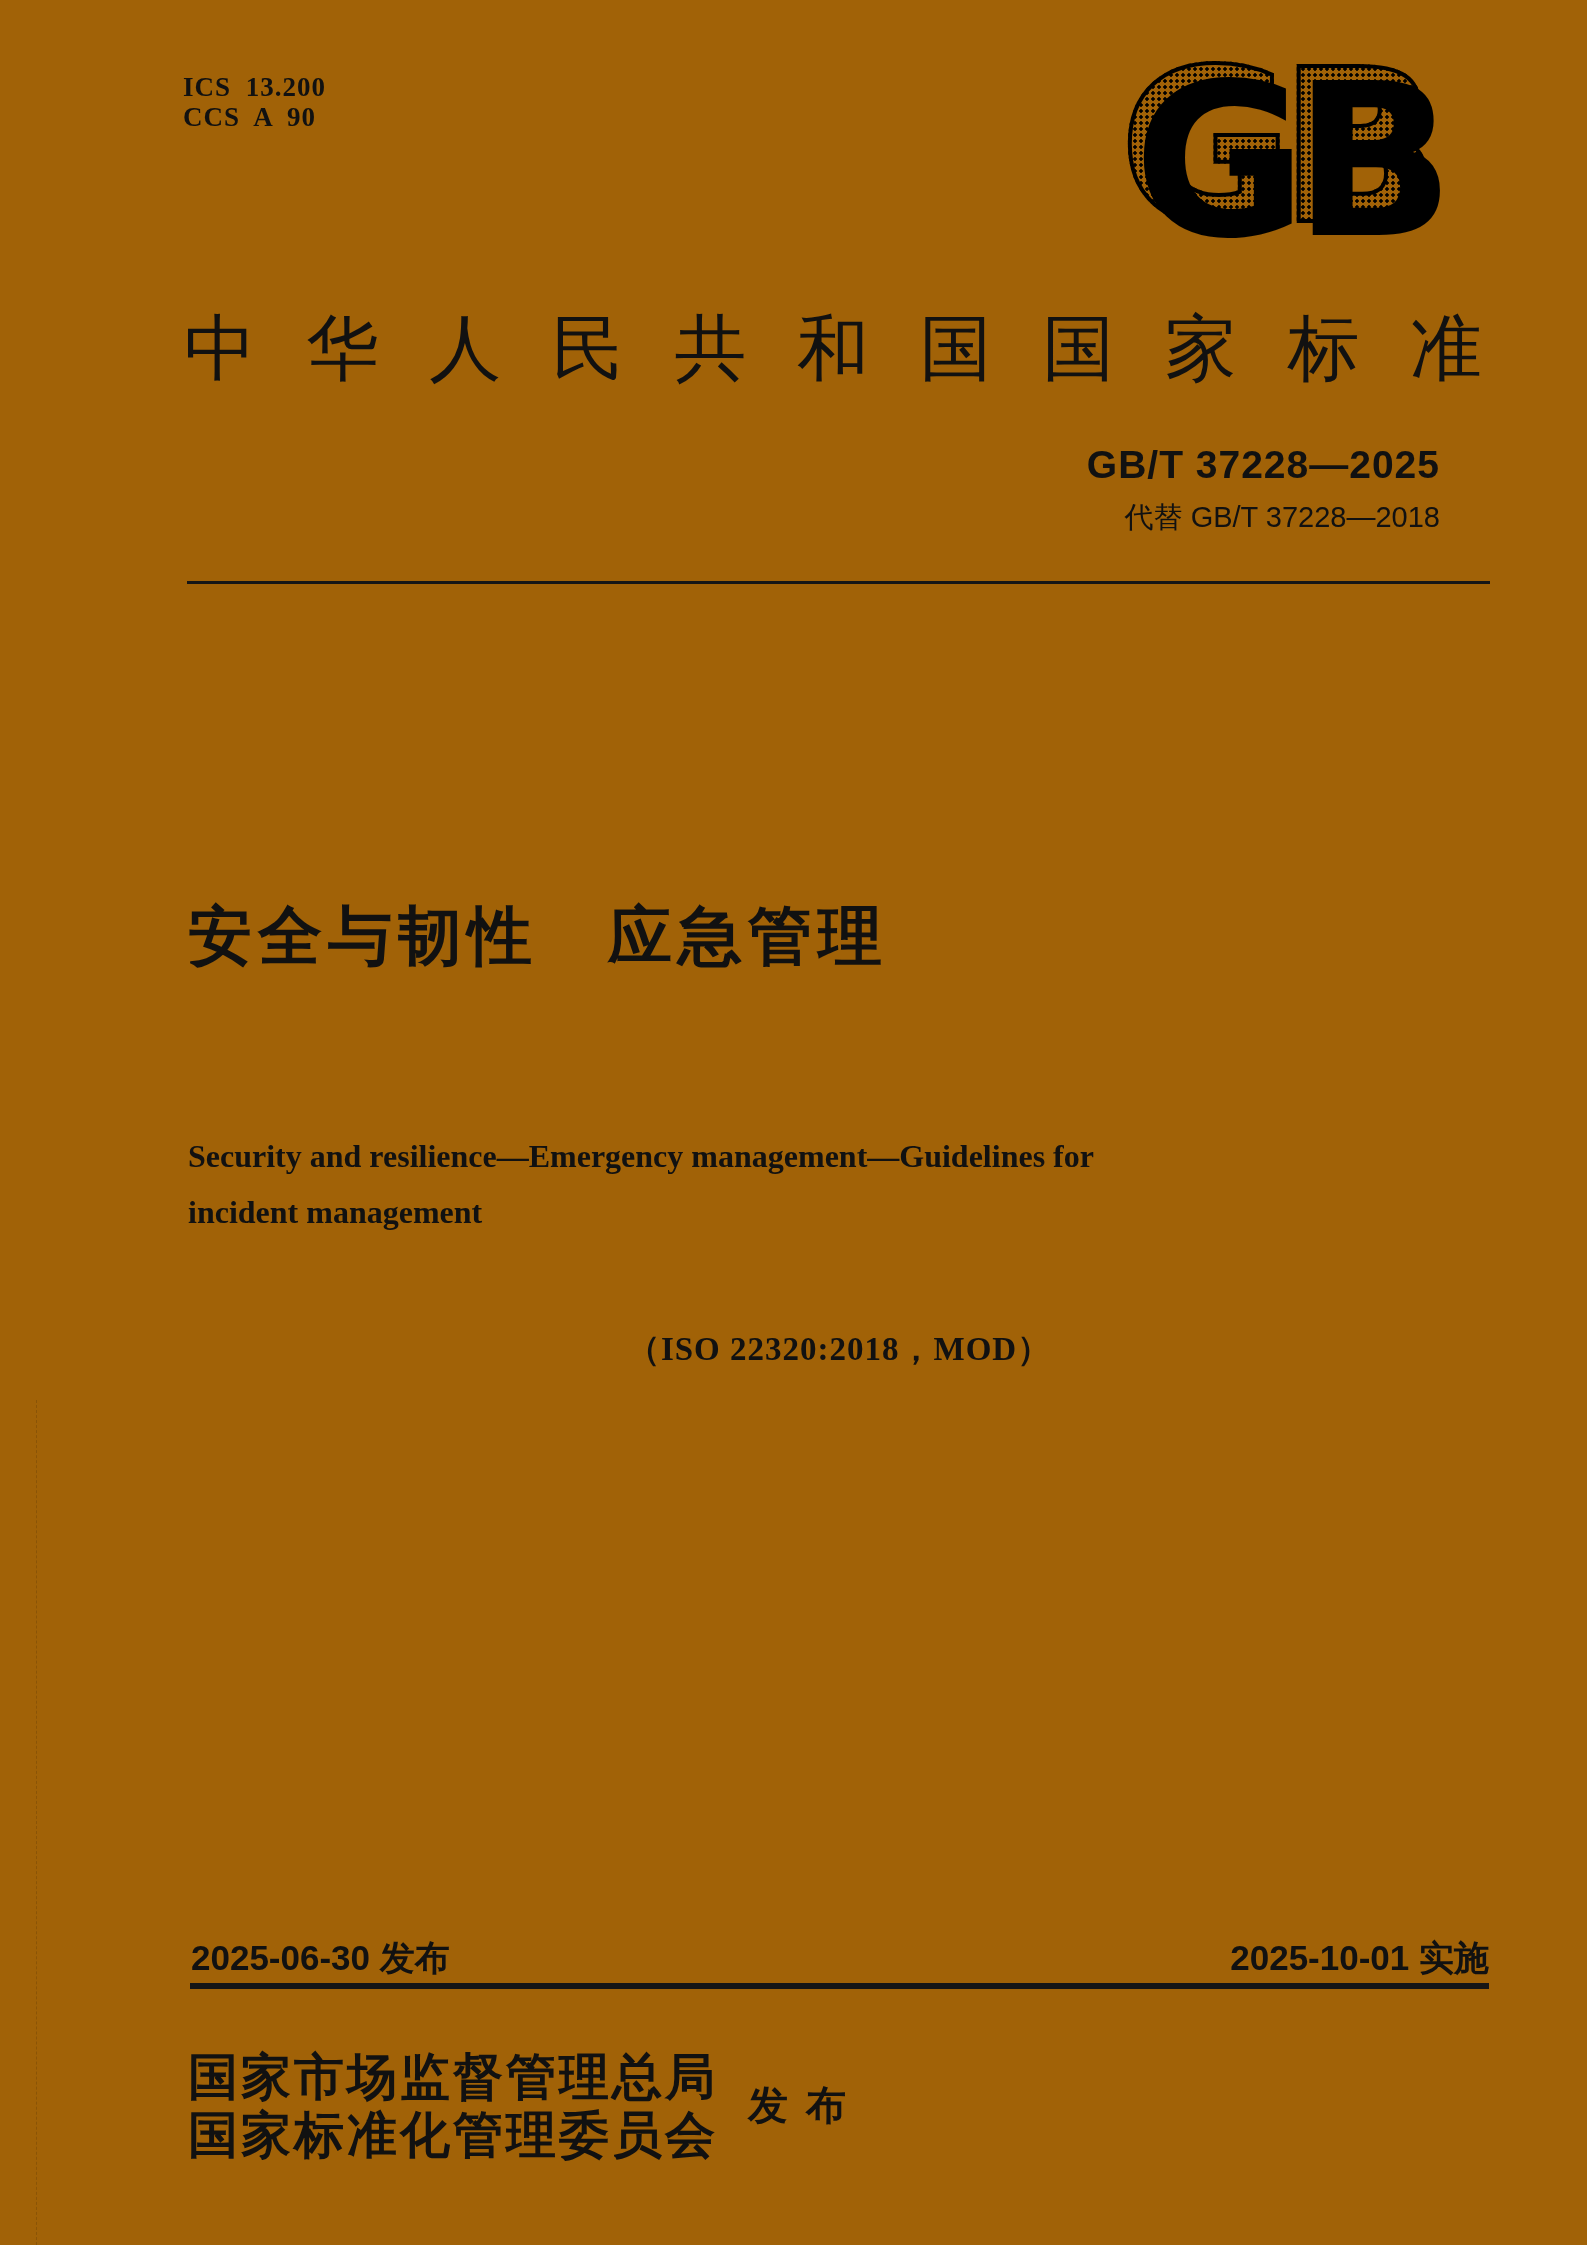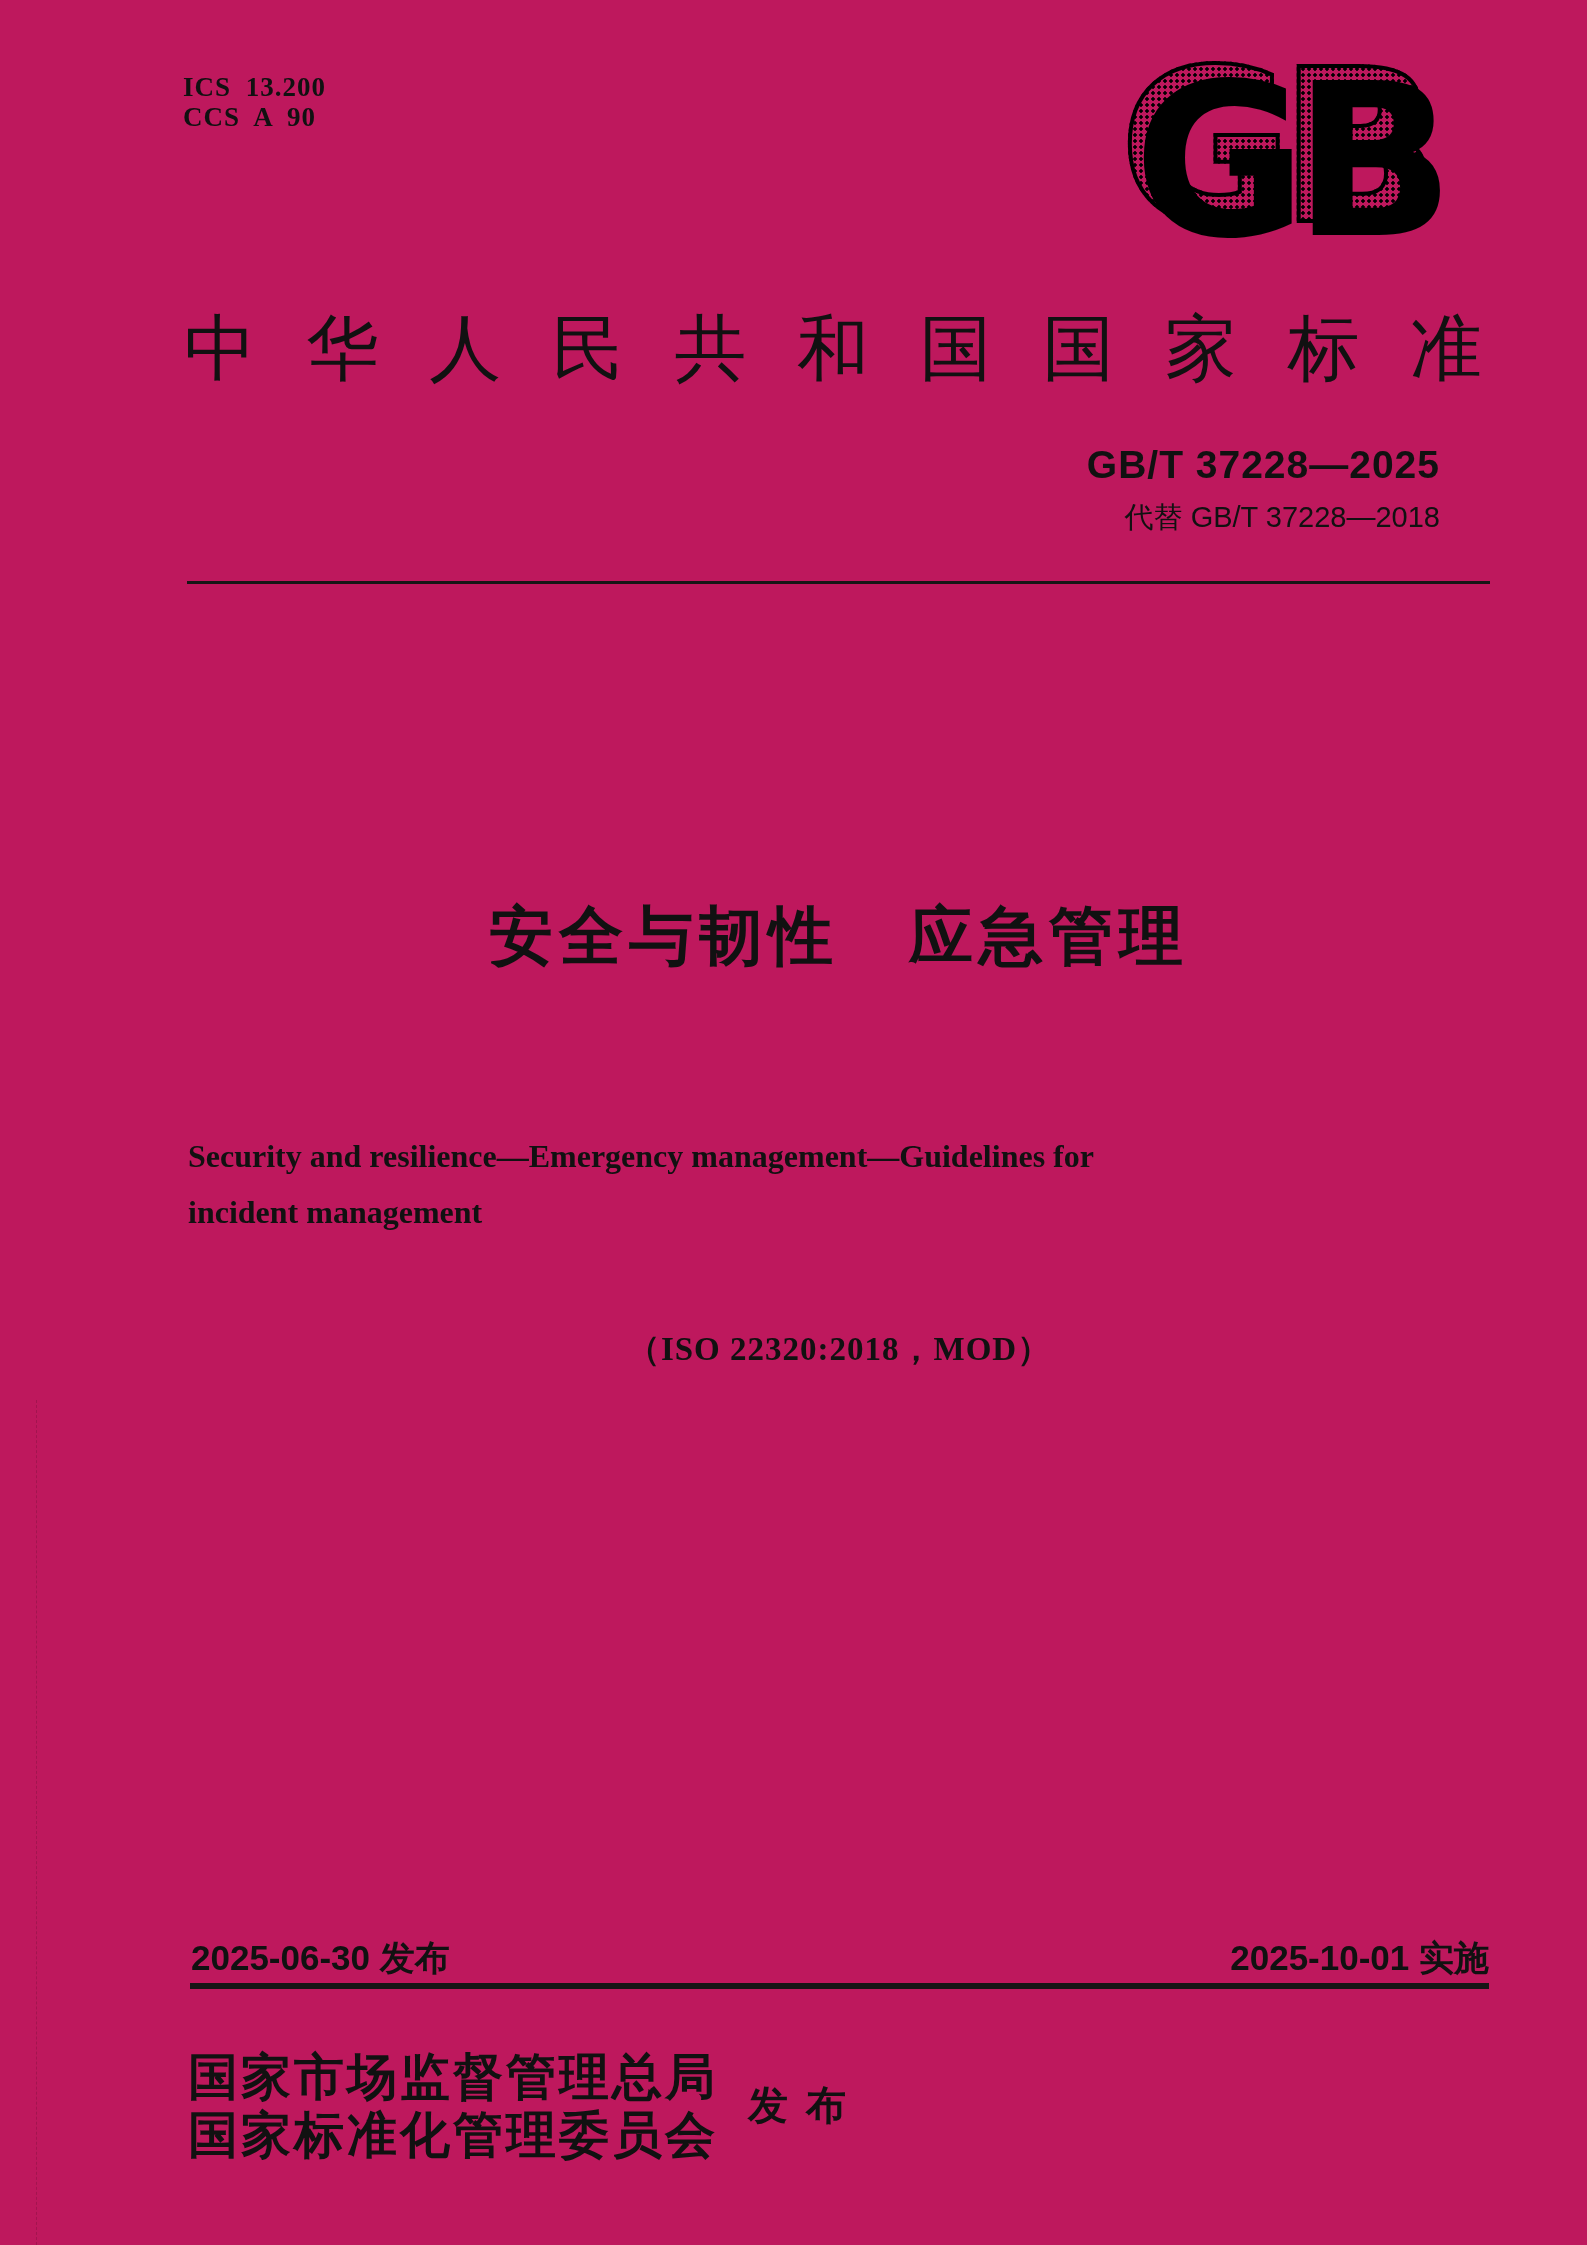--- a/index.html
+++ b/index.html
@@ -1,20 +1,20 @@
 <!DOCTYPE html>
 <html><head>
 <meta charset="utf-8">
 <style>
   html,body{margin:0;padding:0;background:#e8e8e8;}
   .page{
     position:relative;
     width:1587px;height:2245px;
     margin:0 auto;
-    background:#be185d;
+    background:#a16207;
     overflow:hidden;
     font-family:"Liberation Serif", serif;
     color:#111;
   }
 
   
   .ics-block{
     position:absolute;left:183px;top:72px;
     font-family:"Liberation Serif", serif;
     font-weight:bold;font-size:27px;line-height:30px;
@@ -61,21 +61,21 @@
 
   .rule{position:absolute;background:#161616;}
   .rule-top{left:187px;top:581px;width:1303px;height:3px;}
   .rule-bottom{left:190px;top:1983px;width:1299px;height:6px;}
 
   
   .cn-title{
     position:absolute;left:188px;top:888px;width:1302px;
     font-family:"Liberation Sans", sans-serif;
     font-weight:bold;font-size:64px;line-height:97px;
-    letter-spacing:6px;text-align:center;
+    letter-spacing:6px;
   }
 
   
   .en-title{
     position:absolute;left:188px;top:1128px;width:1302px;
     font-family:"Liberation Serif", serif;
     font-weight:bold;font-size:32px;line-height:56px;
     text-align:left;
   }
 

